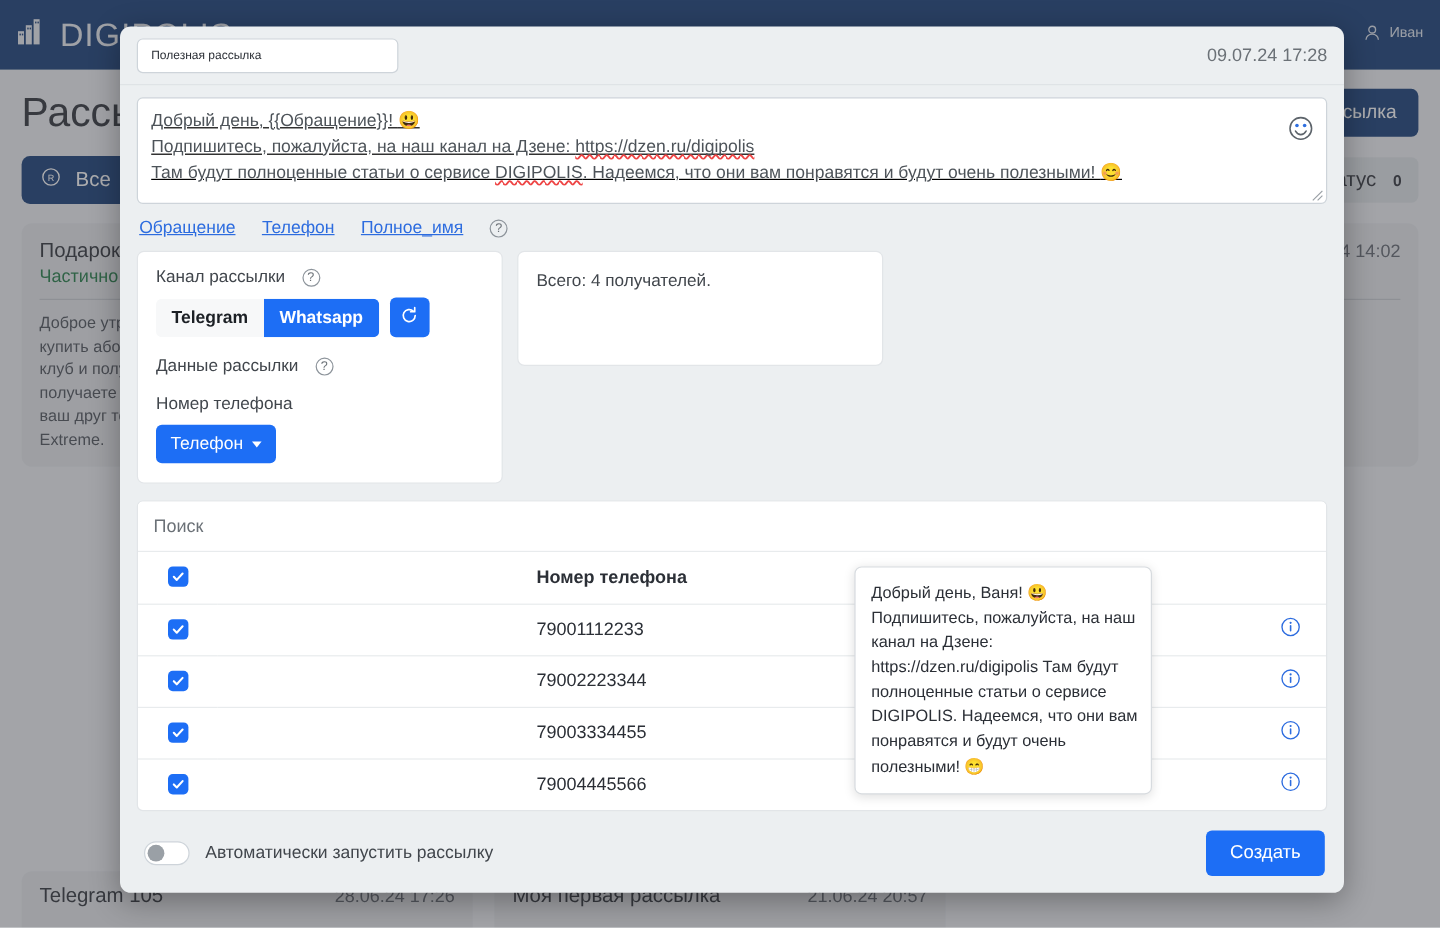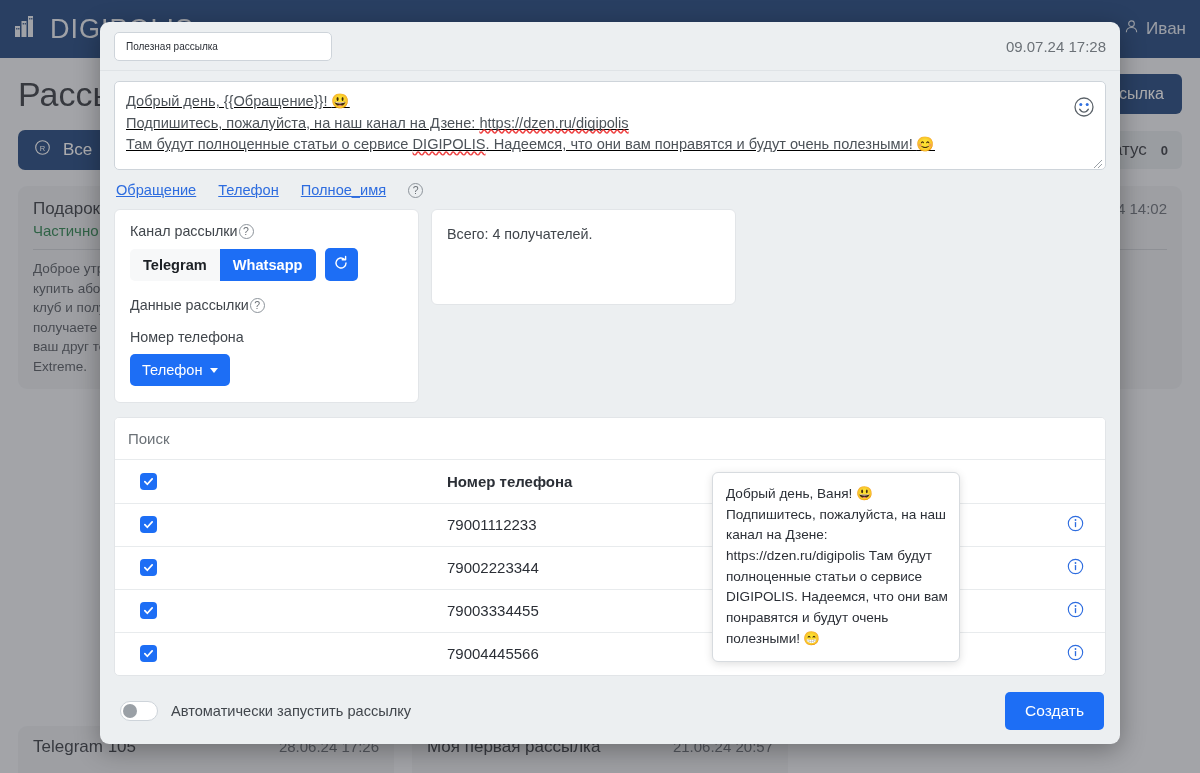--- a/index.html
+++ b/index.html
@@ -22,22 +22,22 @@
     background: #123a75;
     display: flex; align-items: center; justify-content: space-between;
     padding: 0 14px;
   }
   .brand {
     display: flex; align-items: center; gap: 10px;
     color: #e9edf3; font-size: 27px; letter-spacing: 1px;
   }
   .brand-logo { display: block; }
   .nav-user {
-    display: flex; align-items: center; gap: 7px;
-    color: #dde4ee; font-size: 17px;
+    display: flex; align-items: flex-start; gap: 7px;
+    color: #dde4ee; font-size: 12px;
   }
   #bg-body {
     position: absolute; top: 58px; left: 0; right: 0; bottom: 0;
     padding: 16px 18px 0 18px;
   }
   .bg-titlerow {
     display: flex; align-items: center; justify-content: space-between;
   }
   .bg-title { font-size: 34px; color: #2b2f36; font-weight: 400; }
   .bg-newbtn {
@@ -160,21 +160,21 @@
     border: 1px solid #e2e5e8;
     padding: 13px 15px 16px 15px;
   }
   .panel-right {
     width: 305px; background: #fff; border-radius: 6px;
     border: 1px solid #e2e5e8;
     padding: 13px 15px;
     height: 96px;
   }
   .field-label {
-    font-size: 14.3px; color: #41464c; display: flex; align-items: center; gap: 1px;
+    font-size: 14.3px; color: #41464c; display: flex; align-items: center; gap: 14px;
   }
   .btn-group { display: flex; align-items: center; gap: 9px; margin-top: 9px; }
   .seg {
     display: flex; border-radius: 5px; overflow: hidden;
   }
   .seg-btn {
     font-family: inherit; font-size: 14.6px; font-weight: bold;
     border: 0; padding: 8px 13px; cursor: pointer;
   }
   .seg-btn.off { background: #f7f8f9; color: #1c2025; }

